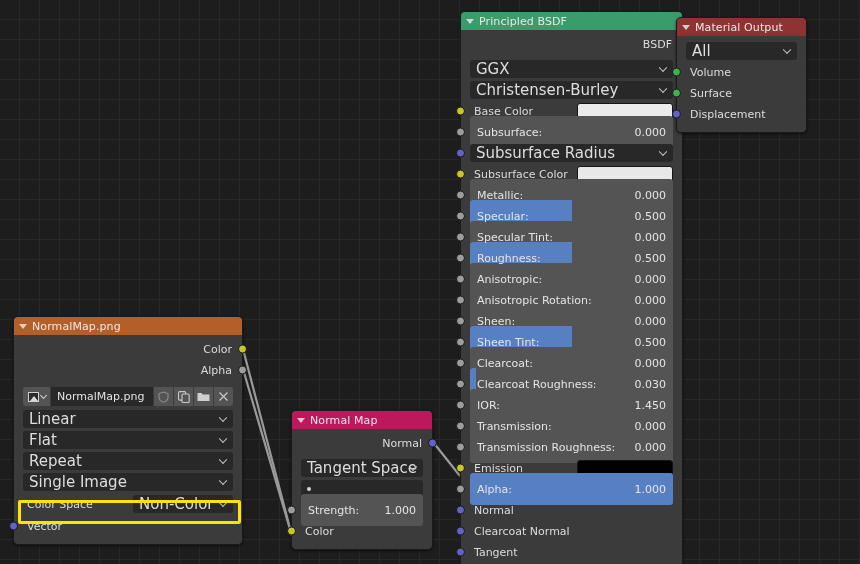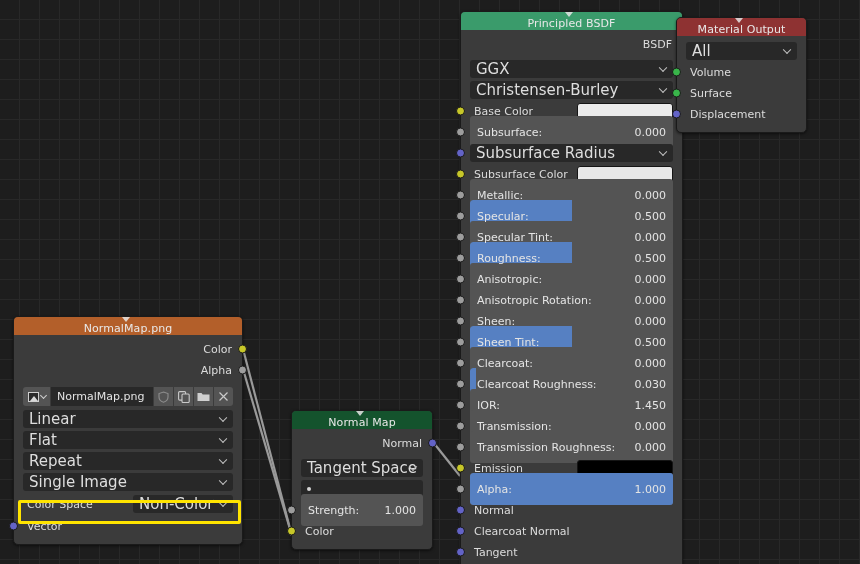--- a/index.html
+++ b/index.html
@@ -29,21 +29,20 @@
     overflow: visible;
   }
   .node-header {
     height: 18px;
     border-radius: 4px 4px 0 0;
     display: flex; align-items: center;
     padding: 0 5px;
     font-size: 11px;
     color: #e8e8e8;
     letter-spacing: .1px;
-    flex-direction: column;
   }
   .tri {
     display: inline-block;
     width: 0; height: 0;
     border-left: 4px solid transparent;
     border-right: 4px solid transparent;
     border-top: 5px solid rgba(230,230,230,.85);
     margin-right: 5px;
   }
   .node-body { padding: 0 0 7px 0; }
@@ -289,21 +288,21 @@
       <div class="row" style="margin-top:2px;">
         <span class="sock in s-vector"></span>
         <span class="label-plain">Vector</span>
       </div>
     </div>
   </div>
 
   <div class="highlight-box" style="left:18px; top:500px; width:223px; height:24px;"></div>
 
   <div class="node" style="left:291px; top:410px; width:142px;">
-    <div class="node-header" style="background:#14532d;">
+    <div class="node-header" style="background:#be185d;">
       <span class="tri"></span>
       <span>Normal Map</span>
     </div>
     <div class="node-body">
 
       <div class="row" style="margin-top:4px;">
         <span class="label-out">Normal</span>
         <span class="sock out s-vector"></span>
       </div>
 

